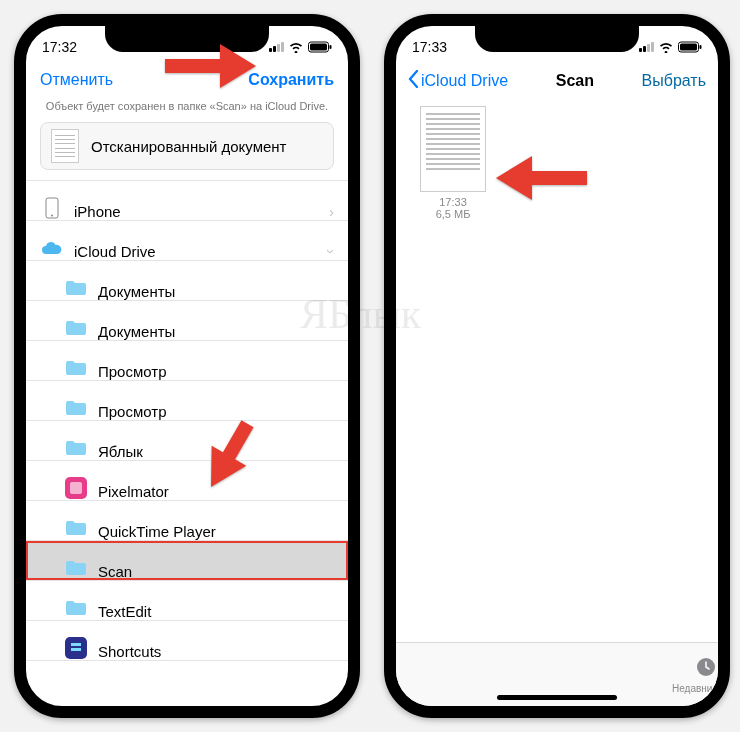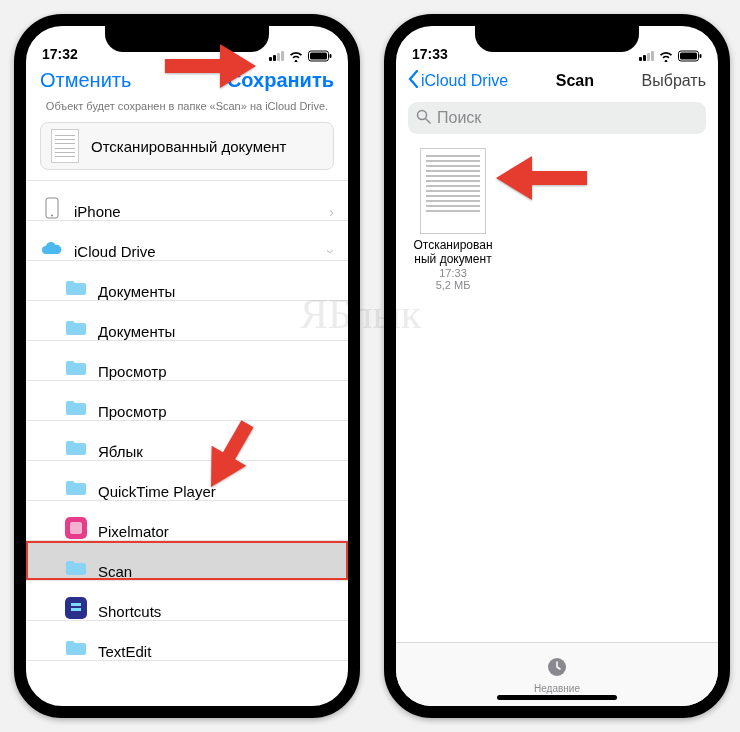--- a/index.html
+++ b/index.html
@@ -4,30 +4,30 @@
 <style>
   * { box-sizing: border-box; font-family: -apple-system, "Helvetica Neue", Arial, sans-serif; -webkit-font-smoothing: antialiased; }
   body { margin:0; padding:0; width:740px; height:732px; background:#f2f2f2; position:relative; }
 
   .phone { position:absolute; width:346px; height:704px; top:14px; border:12px solid #000; border-radius:48px; background:#fff; overflow:hidden; box-shadow:0 2px 6px rgba(0,0,0,.3); }
   .phone.left  { left:14px; }
   .phone.right { left:384px; }
 
   .notch { position:absolute; top:-2px; left:50%; transform:translateX(-50%); width:164px; height:28px; background:#000; border-bottom-left-radius:18px; border-bottom-right-radius:18px; z-index:50; }
 
-  .statusbar { height:36px; padding:6px 16px 0 16px; display:flex; justify-content:space-between; align-items:flex-end; font-size:14px; font-weight:700; }
+  .statusbar { height:36px; padding:6px 16px 0 16px; display:flex; justify-content:space-between; align-items:center; font-size:14px; font-weight:400; }
   .status-right { display:flex; align-items:center; gap:4px; }
   .sig-dots { display:flex; gap:1px; align-items:flex-end; }
   .sig-dots span { width:3px; background:#000; border-radius:1px; }
   .sig-dots span:nth-child(1){height:4px}.sig-dots span:nth-child(2){height:6px}.sig-dots span:nth-child(3){height:8px;background:#bbb}.sig-dots span:nth-child(4){height:10px;background:#bbb}
   .wifi-icon svg, .batt-icon svg { display:block; }
 
   
   .titlebar { height:36px; display:flex; justify-content:space-between; align-items:center; padding:0 14px; }
-  .titlebar .btn { color:#007aff; font-size:20px; }
+  .titlebar .btn { color:#007aff; font-size:16px; }
   .titlebar .btn.bold { font-weight:600; }
 
   .sub { text-align:center; font-size:11px; color:#777; padding:2px 12px 6px; }
 
   .namebox { margin:4px 14px 10px; height:48px; border:1px solid #ddd; border-radius:8px; display:flex; align-items:center; padding:0 10px; background:#f7f7f7;}
   .namebox .thumb { width:28px; height:34px; border:1px solid #ccc; background:#fff; display:flex;flex-direction:column;justify-content:space-around;padding:3px 3px;margin-right:10px;}
   .namebox .thumb span{height:1px;background:#bbb;width:100%;}
   .namebox input { flex:1; border:none; background:transparent; font-size:15px; outline:none; }
 
   .list { border-top:1px solid #e4e4e6; }
@@ -37,35 +37,35 @@
   .row .chev { margin-left:auto; color:#c4c4c6; }
   .row.sel { background:#d8d8d8; box-shadow: inset 0 0 0 2px #e63c2f; }
 
   .folder-icon svg,.appicon svg{display:block;}
 
   
   .navbar { height:38px; display:flex; align-items:center; justify-content:space-between; padding:0 12px; }
   .navbar .back { color:#007aff; font-size:16px; display:flex; align-items:center; }
   .navbar .back .chevL{margin-right:2px;}
   .navbar .ttl { font-size:16px; font-weight:600; }
-  .navbar .sel { color:#404040; font-size:16px; }
+  .navbar .sel { color:#0369a1; font-size:16px; }
 
   .searchbar { margin:2px 12px 8px; height:32px; background:#eceded; border-radius:9px; display:flex; align-items:center; padding:0 8px; color:#8a8a8e; font-size:16px;}
   .searchbar .mag{margin-right:6px;}
 
   .grid { padding:6px 12px; }
   .file { width:90px; text-align:center; }
   .file .doc-thumb { width:66px; height:86px; margin:0 auto 4px; border:1px solid #ccc; background:#fff; padding:6px 5px; display:flex; flex-direction:column; gap:3px;}
   .file .doc-thumb span{height:2px;background:#c0c0c0;}
   .file .fname { font-size:12px; line-height:1.2; }
   .file .fmeta { font-size:11px; color:#8a8a8e; }
 
   .footer { position:absolute; bottom:68px; left:0; right:0; text-align:center; font-size:13px; font-weight:500; padding:6px 0;}
   .tabbar { position:absolute; bottom:0; left:0; right:0; height:64px; border-top:1px solid #d9d9db; background:#f9f9f9; display:flex;}
-  .tabbar .tab{ flex:1; display:flex; flex-direction:column; align-items:center; justify-content:center; font-size:10px; color:#8a8a8e; gap:2px;}
+  .tabbar .tab{ flex:1; display:flex; flex-direction:column; align-items:flex-end; justify-content:center; font-size:10px; color:#8a8a8e; gap:2px;}
   .tabbar .tab.active{ color:#007aff; }
   .home-ind { position:absolute; bottom:6px; left:50%; transform:translateX(-50%); width:120px; height:5px; background:#000; border-radius:3px;}
 
   
   .arrow { position:absolute; z-index:60; }
   .arrow svg{display:block; filter:drop-shadow(0 1px 1px rgba(0,0,0,.3));}
 
   .watermark { position:absolute; left:300px; top:290px; font-size:42px; color:rgba(0,0,0,.08); font-family:"Segoe Script","Comic Sans MS",cursive; z-index:70; pointer-events:none;}
 </style>
 </head>
@@ -172,60 +172,60 @@
     </div>
     <div class="row nested">
       <span class="icon folder-icon">
           <svg width="22" height="18" viewBox="0 0 22 16">
             <path d="M1 3a2 2 0 012-2h5l2 2h9a2 2 0 012 2v8a2 2 0 01-2 2H3a2 2 0 01-2-2z" fill="#89d3f5"></path>
           </svg>
         </span>
       <span>Яблык</span>
     </div>
     <div class="row nested">
-      <span class="icon folder-icon">
-          <svg width="22" height="18" viewBox="0 0 22 16">
-            <path d="M1 3a2 2 0 012-2h5l2 2h9a2 2 0 012 2v8a2 2 0 01-2 2H3a2 2 0 01-2-2z" fill="#89d3f5"></path>
-          </svg>
-        </span>
-      <span>QuickTime Player</span>
-    </div>
-    <div class="row nested">
       <span class="icon appicon">
           <svg width="22" height="22" viewBox="0 0 22 22">
             <rect width="22" height="22" rx="5" fill="#e63c8a"></rect>
             <rect x="5" y="5" width="12" height="12" rx="2" fill="#fff" opacity=".6"></rect>
           </svg>
         </span>
       <span>Pixelmator</span>
     </div>
+    <div class="row nested">
+      <span class="icon folder-icon">
+          <svg width="22" height="18" viewBox="0 0 22 16">
+            <path d="M1 3a2 2 0 012-2h5l2 2h9a2 2 0 012 2v8a2 2 0 01-2 2H3a2 2 0 01-2-2z" fill="#89d3f5"></path>
+          </svg>
+        </span>
+      <span>QuickTime Player</span>
+    </div>
     <div class="row nested sel">
       <span class="icon folder-icon">
           <svg width="22" height="18" viewBox="0 0 22 16">
             <path d="M1 3a2 2 0 012-2h5l2 2h9a2 2 0 012 2v8a2 2 0 01-2 2H3a2 2 0 01-2-2z" fill="#89d3f5"></path>
           </svg>
         </span>
       <span>Scan</span>
+    </div>
+    <div class="row nested">
+      <span class="icon folder-icon">
+          <svg width="22" height="18" viewBox="0 0 22 16">
+            <path d="M1 3a2 2 0 012-2h5l2 2h9a2 2 0 012 2v8a2 2 0 01-2 2H3a2 2 0 01-2-2z" fill="#89d3f5"></path>
+          </svg>
+        </span>
+      <span>TextEdit</span>
     </div>
     <div class="row nested">
       <span class="icon appicon">
           <svg width="22" height="22" viewBox="0 0 22 22">
             <rect width="22" height="22" rx="5" fill="#2b2f8c"></rect>
             <path d="M6 6h10v3H6zM6 11h10v3H6z" fill="#7cdcff"></path>
           </svg>
         </span>
       <span>Shortcuts</span>
-    </div>
-    <div class="row nested">
-      <span class="icon folder-icon">
-          <svg width="22" height="18" viewBox="0 0 22 16">
-            <path d="M1 3a2 2 0 012-2h5l2 2h9a2 2 0 012 2v8a2 2 0 01-2 2H3a2 2 0 01-2-2z" fill="#89d3f5"></path>
-          </svg>
-        </span>
-      <span>TextEdit</span>
     </div>
   </div>
 </div>
 
 <div class="phone right">
   <div class="notch"></div>
 
   <div class="statusbar">
     <span>17:33</span>
     <div class="status-right">
@@ -254,47 +254,39 @@
     <span class="back">
       <span class="chevL"><svg width="11" height="18" viewBox="0 0 11 18">
             <path d="M9 1L2 9l7 8" stroke="#007aff" stroke-width="2.2" fill="none" stroke-linecap="round"></path>
           </svg></span>
       <span>iCloud Drive</span>
     </span>
     <span class="ttl">Scan</span>
     <span class="sel">Выбрать</span>
   </div>
 
-  <div class="searchbar">
-    <span class="mag"><svg width="15" height="15" viewBox="0 0 15 15">
-          <circle cx="6" cy="6" r="4.5" stroke="#8a8a8e" stroke-width="1.5" fill="none"></circle>
-          <line x1="10" y1="10" x2="14" y2="14" stroke="#8a8a8e" stroke-width="1.5" stroke-linecap="round"></line>
-        </svg></span>
-    <span>Поиск</span>
-  </div>
 
   <div class="grid">
     <div class="file">
       <div class="doc-thumb">
         <span></span>
           <span></span>
           <span></span>
           <span></span>
           <span></span>
           <span></span>
           <span></span>
           <span></span>
           <span></span>
           <span></span>
           <span></span>
           <span></span>
       </div>
-      <div class="fname"><span>Отсканирован</span><br><span>ный документ</span></div>
       <div class="fmeta">17:33</div>
-      <div class="fmeta">5,2 МБ</div>
+      <div class="fmeta">6,5 МБ</div>
     </div>
   </div>
 
 
   <div class="tabbar">
     <div class="tab">
       <span><svg width="24" height="24" viewBox="0 0 24 24">
             <circle cx="12" cy="12" r="9" fill="#8a8a8e"></circle>
             <path d="M12 7v5l3 2" stroke="#f9f9f9" stroke-width="1.6" fill="none" stroke-linecap="round"></path>
           </svg></span>

